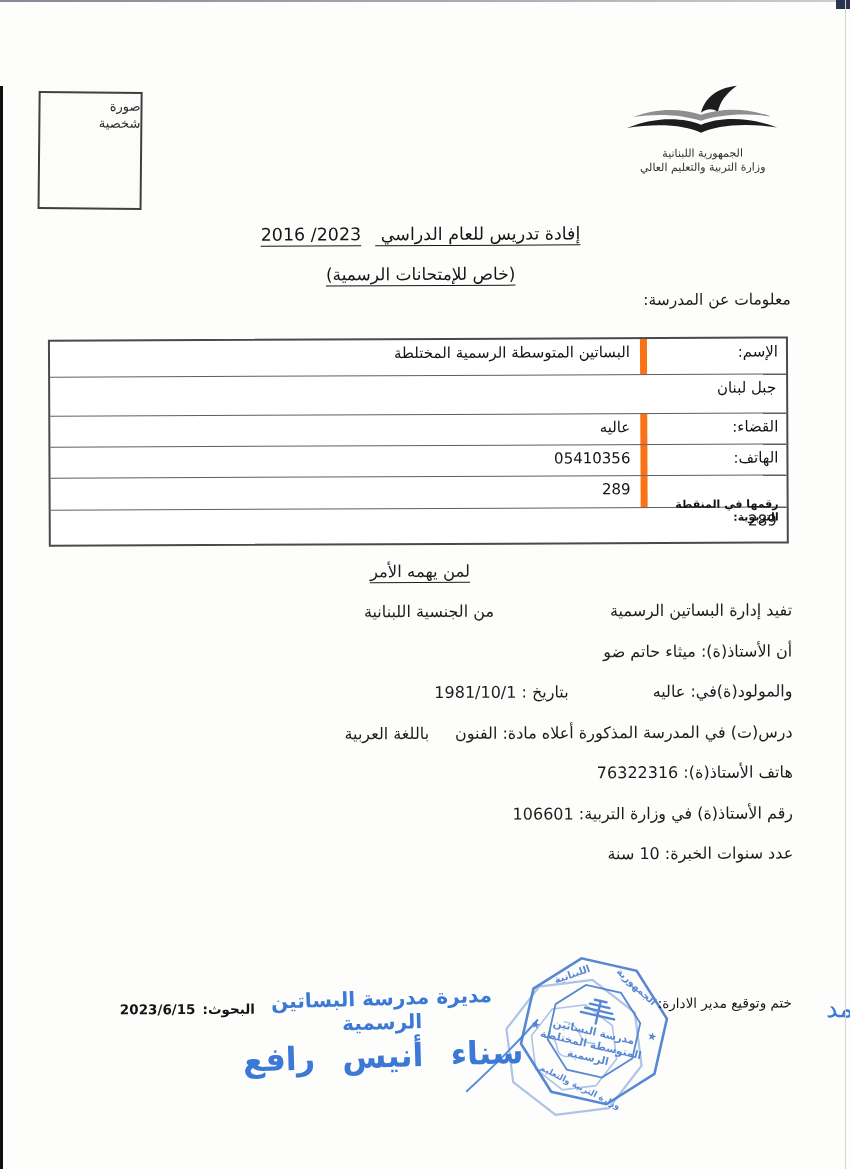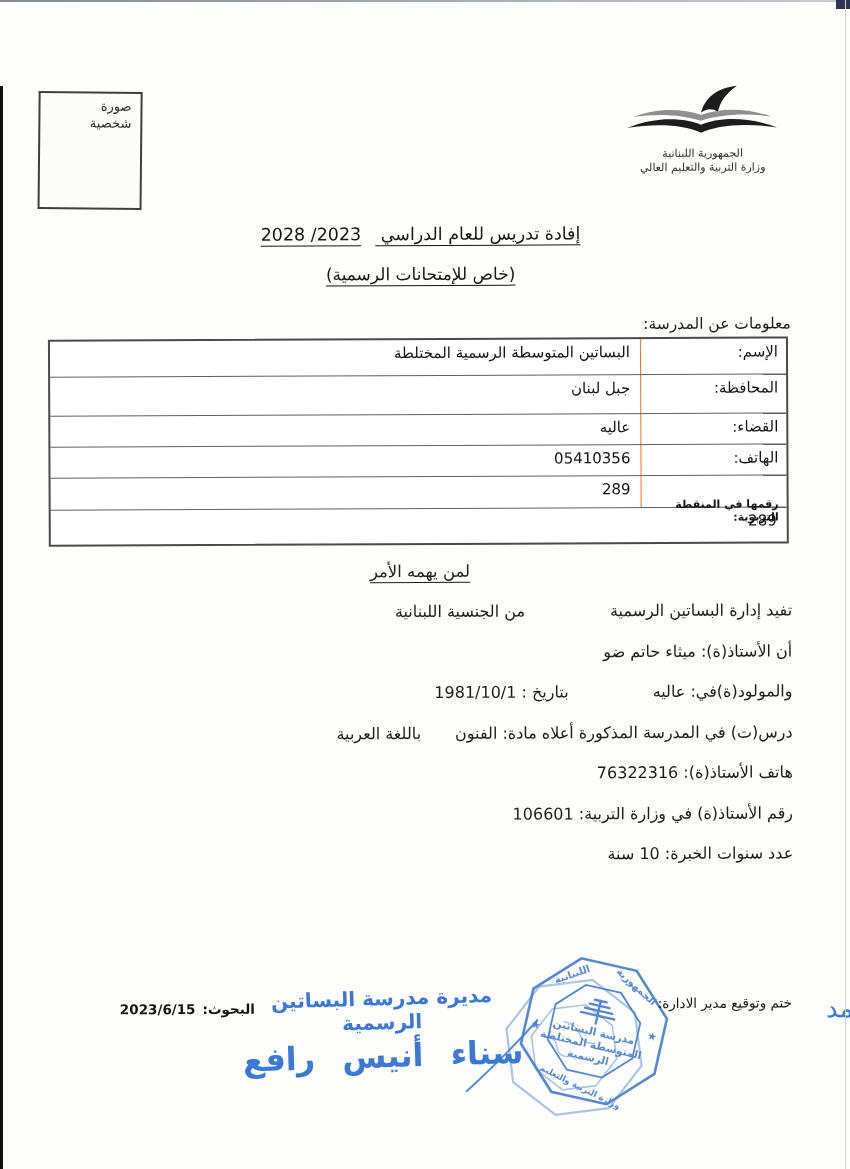--- a/index.html
+++ b/index.html
@@ -6,44 +6,44 @@
   #page{position:relative;width:850px;height:1169px;background:#fdfdfc;overflow:hidden;
         font-family:"DejaVu Sans",sans-serif;color:#1d1d1d;}
   .content{position:absolute;inset:0;transform:rotate(-0.25deg);}
   
   .scan-top{position:absolute;left:0;top:0;width:100%;height:2px;background:linear-gradient(90deg,#5a6470 0%,#8a929c 55%,#b9bec6 100%);opacity:.75;}
   .scan-corner{position:absolute;right:0;top:0;width:14px;height:9px;background:#2a3550;}
   .scan-left{position:absolute;left:0;top:86px;bottom:0;width:3px;background:#101010;}
   .scan-right{position:absolute;right:4px;top:0;bottom:0;width:1px;background:#d3d3d7;}
   
   #photo-box{position:absolute;left:40px;top:90px;width:100px;height:114px;border:2px solid #3f3f3f;transform:rotate(.8deg);background:#fcfcfb;}
-  #photo-box .ph-text{position:absolute;right:9px;top:4px;text-align:right;font-size:13px;line-height:17px;color:#2a2a2a;direction:rtl;}
+  #photo-box .ph-text{position:absolute;right:0;top:4px;text-align:right;font-size:13px;line-height:17px;color:#2a2a2a;direction:rtl;}
   
   #logo{position:absolute;left:612px;top:86px;width:185px;text-align:center;}
   .ministry-text{font-size:11px;font-weight:normal;color:#2f2f2f;line-height:14px;direction:rtl;}
   
   .doc-title{position:absolute;text-align:center;font-size:17.5px;color:#161616;direction:rtl;}
   #title1{left:0;right:6px;top:224px;}
   #title2{left:0;right:6px;top:264px;font-size:17px;}
   .u{text-decoration:underline;text-underline-offset:5px;}
   #title1 .years{margin-right:14px;unicode-bidi:embed;}
-  #info-heading{position:absolute;right:58px;top:316px;font-size:15.5px;direction:rtl;color:#1b1b1b;}
+  #info-heading{position:absolute;right:58px;top:292px;font-size:15.5px;direction:rtl;color:#1b1b1b;}
   
   #school-table{position:absolute;left:49px;top:338px;width:736px;border:2px solid #4a4a4a;direction:rtl;background:#fff;}
   .t-row{display:flex;border-top:1px solid #5f5f5f;}
   .t-row:first-child{border-top:none;}
-  .t-label{width:146px;border-left:1px solid #f97316;padding:4px 8px 0 4px;font-size:15px;color:#141414;box-sizing:border-box;}
+  .t-label{width:146px;border-left:7px solid #f97316;padding:4px 8px 0 4px;font-size:15px;color:#141414;box-sizing:border-box;}
   .t-value{flex:1;text-align:right;padding:4px 10px 0 6px;font-size:15px;color:#141414;}
   .r0{height:35px}.r1{height:38px}.r2{height:30px}.r3{height:30px}.r4{height:31px}.r5{height:34px}
   .small-label{font-size:11px;font-weight:700;padding-top:22px;}
   
   #salutation{position:absolute;left:0;right:10px;top:562px;text-align:center;font-size:16.5px;direction:rtl;}
   #letter{position:absolute;right:58px;left:55px;top:602px;direction:rtl;font-size:16px;color:#1c1c1c;z-index:1;}
   .bline{height:40.5px;display:flex;align-items:flex-start;}
-  .gap-170{margin-right:85px;} .gap-84{margin-right:84px;} .gap-26{margin-right:34px;}
+  .gap-170{margin-right:116px;} .gap-84{margin-right:84px;} .gap-26{margin-right:26px;}
   
   #stamp-label{position:absolute;right:60px;top:996px;font-size:13.5px;font-weight:400;direction:rtl;z-index:4;color:#141414;}
   #date{position:absolute;left:118px;top:1000px;font-size:13.5px;font-weight:700;direction:rtl;display:flex;gap:7px;z-index:4;color:#141414;}
   #signature{position:absolute;left:228px;top:986px;width:305px;color:#3c79d6;transform:rotate(-1.5deg);z-index:3;direction:rtl;text-align:center;}
   .sig-title{font-size:20px;font-weight:600;}
   .sig-name{font-size:32px;font-weight:700;word-spacing:16px;margin-top:3px;}
   #sig-fragment{position:absolute;left:824px;top:995px;font-size:26px;color:#3c79d6;z-index:3;direction:rtl;}
   #stamp-wrap{position:absolute;left:450px;top:946px;z-index:2;}
   .stamp-txt{font-weight:700;}
 </style>
@@ -67,36 +67,35 @@
         <path d="M20,32 C45,22 70,24 88,30 C106,24 131,22 158,32 C131,28 106,30 88,36 C70,30 45,28 20,32 Z" fill="#8f8f8f"></path>
         <path d="M14,43 C43,31 72,33 88,40 C104,33 133,31 164,43 C133,38 104,40 88,48 C72,40 43,38 14,43 Z" fill="#1d1d1d"></path>
       </svg>
       <div class="ministry-text">الجمهورية اللبنانية</div>
       <div class="ministry-text">وزارة التربية والتعليم العالي</div>
     </div>
 
     <div id="title1" class="doc-title">
       <span class="u" dir="rtl">
         <span>إفادة تدريس  للعام الدراسي</span>
-        <span class="years" dir="ltr">2028 /2023</span>
+        <span class="years" dir="ltr">2016 /2023</span>
       </span>
     </div>
     <div id="title2" class="doc-title">
       <span class="u">(خاص للإمتحانات الرسمية)</span>
     </div>
 
     <div id="info-heading">معلومات عن المدرسة:</div>
 
     <div id="school-table">
       <div class="t-row r0">
         <div class="t-label">الإسم:</div>
         <div class="t-value">البساتين المتوسطة الرسمية المختلطة</div>
       </div>
       <div class="t-row r1">
-        <div class="t-label">المحافظة:</div>
         <div class="t-value">جبل لبنان</div>
       </div>
       <div class="t-row r2">
         <div class="t-label">القضاء:</div>
         <div class="t-value">عاليه</div>
       </div>
       <div class="t-row r3">
         <div class="t-label">الهاتف:</div>
         <div class="t-value">05410356</div>
       </div>

